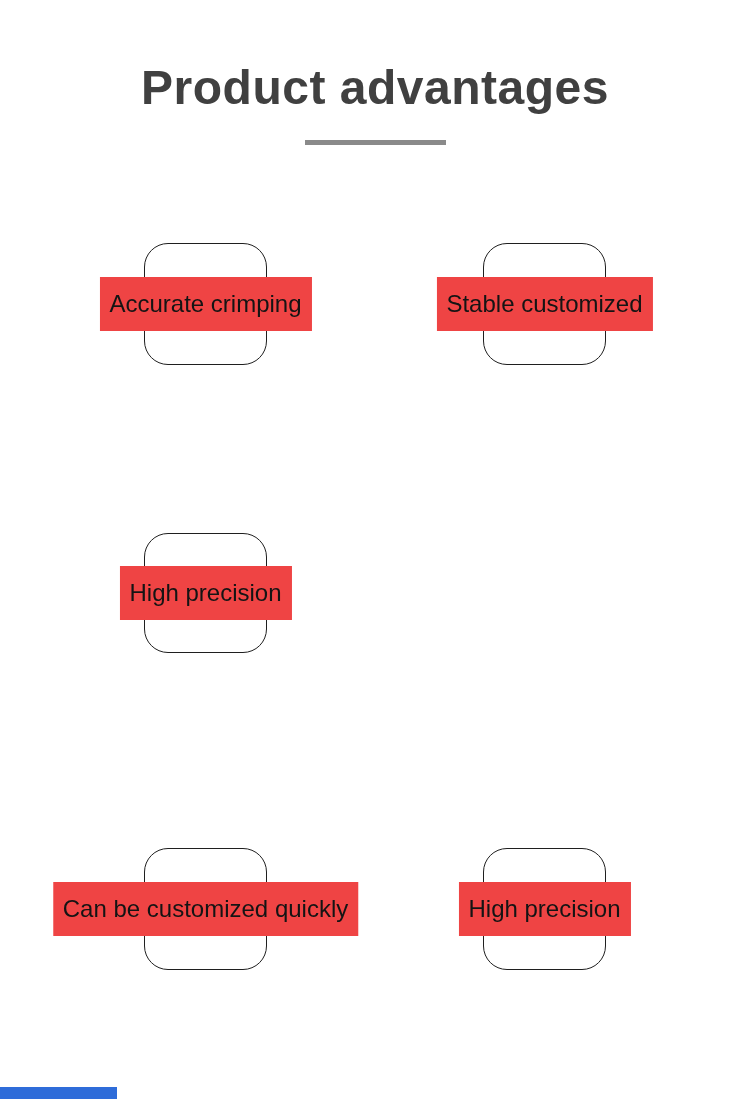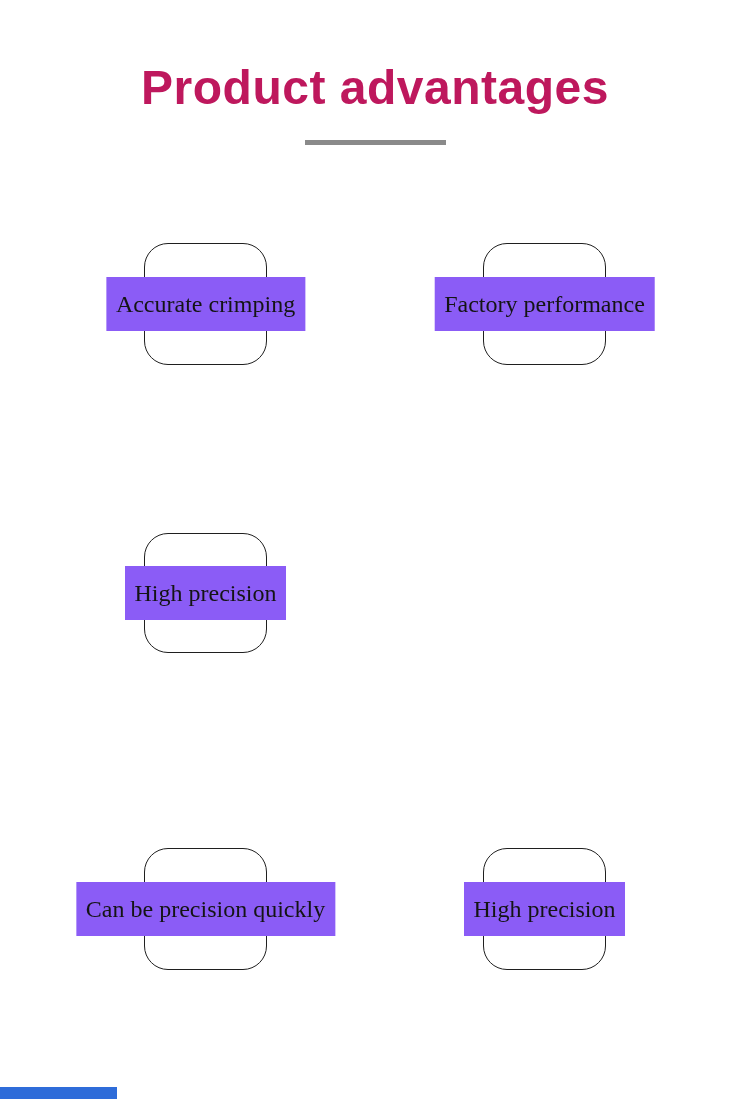--- a/index.html
+++ b/index.html
@@ -19,21 +19,21 @@
   
   .title {
     position: absolute;
     top: 62px;
     left: 0;
     width: 750px;
     text-align: center;
     font-size: 48px;
     line-height: 52px;
     font-weight: bold;
-    color: #be185d;
+    color: #404040;
     letter-spacing: 0.5px;
   }
 
   
   .divider {
     position: absolute;
     top: 140px;
     left: 305px;
     width: 141px;
     height: 5px;
@@ -51,28 +51,27 @@
     inset: 0;
     border: 1px solid #1f1f1f;
     border-radius: 24px;
     background: transparent;
   }
   .badge-label {
     position: absolute;
     top: 50%;
     left: 50%;
     transform: translate(-50%, -50%);
-    background: #8b5cf6;
+    background: #ef4444;
     white-space: nowrap;
     padding: 14px 10px;
     font-size: 24px;
     line-height: 26px;
     color: #141414;
     text-align: left;
-    font-family: Liberation Serif, serif;
   }
 
   
   .col-left  { left: 144px; }
   .col-right { left: 483px; }
   .row-1 { top: 243px; }
   .row-2 { top: 533px; height: 120px; }
   .row-3 { top: 848px; }
 
   
@@ -94,32 +93,32 @@
 
   <div class="divider"></div>
 
   <div class="badge col-left row-1">
     <div class="badge-frame"></div>
     <div class="badge-label">Accurate crimping</div>
   </div>
 
   <div class="badge col-right row-1">
     <div class="badge-frame"></div>
-    <div class="badge-label">Factory performance</div>
+    <div class="badge-label">Stable customized</div>
   </div>
 
   <div class="badge col-left row-2">
     <div class="badge-frame"></div>
     <div class="badge-label">High precision</div>
   </div>
 
 
   <div class="badge col-left row-3">
     <div class="badge-frame"></div>
-    <div class="badge-label">Can be precision quickly</div>
+    <div class="badge-label">Can be customized quickly</div>
   </div>
 
   <div class="badge col-right row-3">
     <div class="badge-frame"></div>
     <div class="badge-label">High precision</div>
   </div>
 
   <div class="bottom-bar"></div>
 
 </div>

